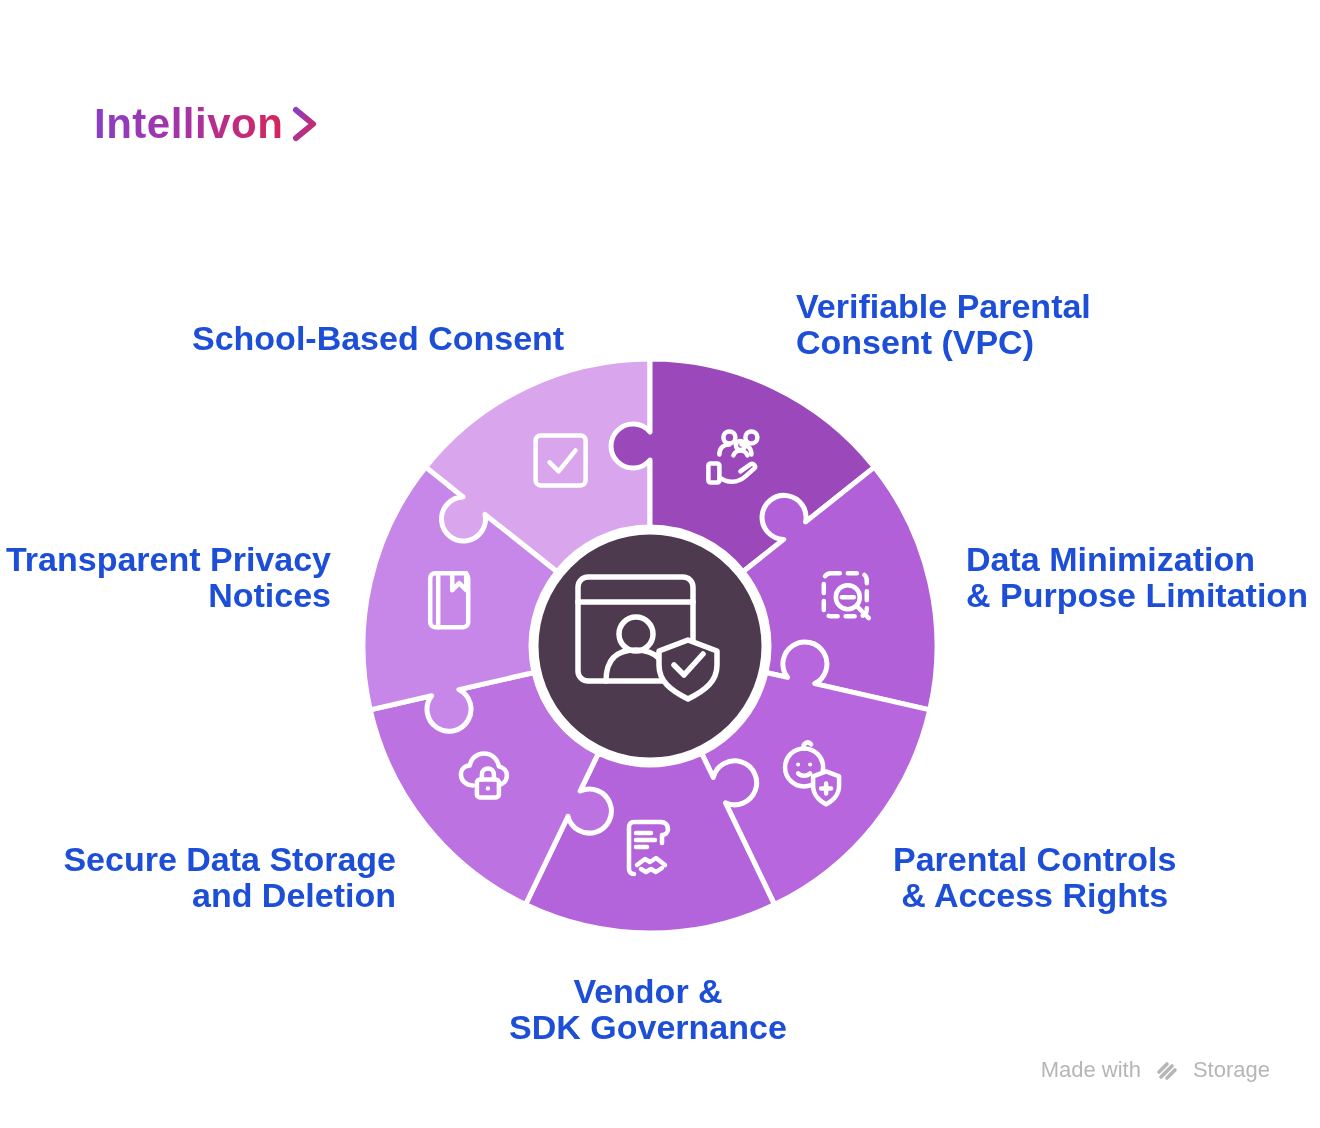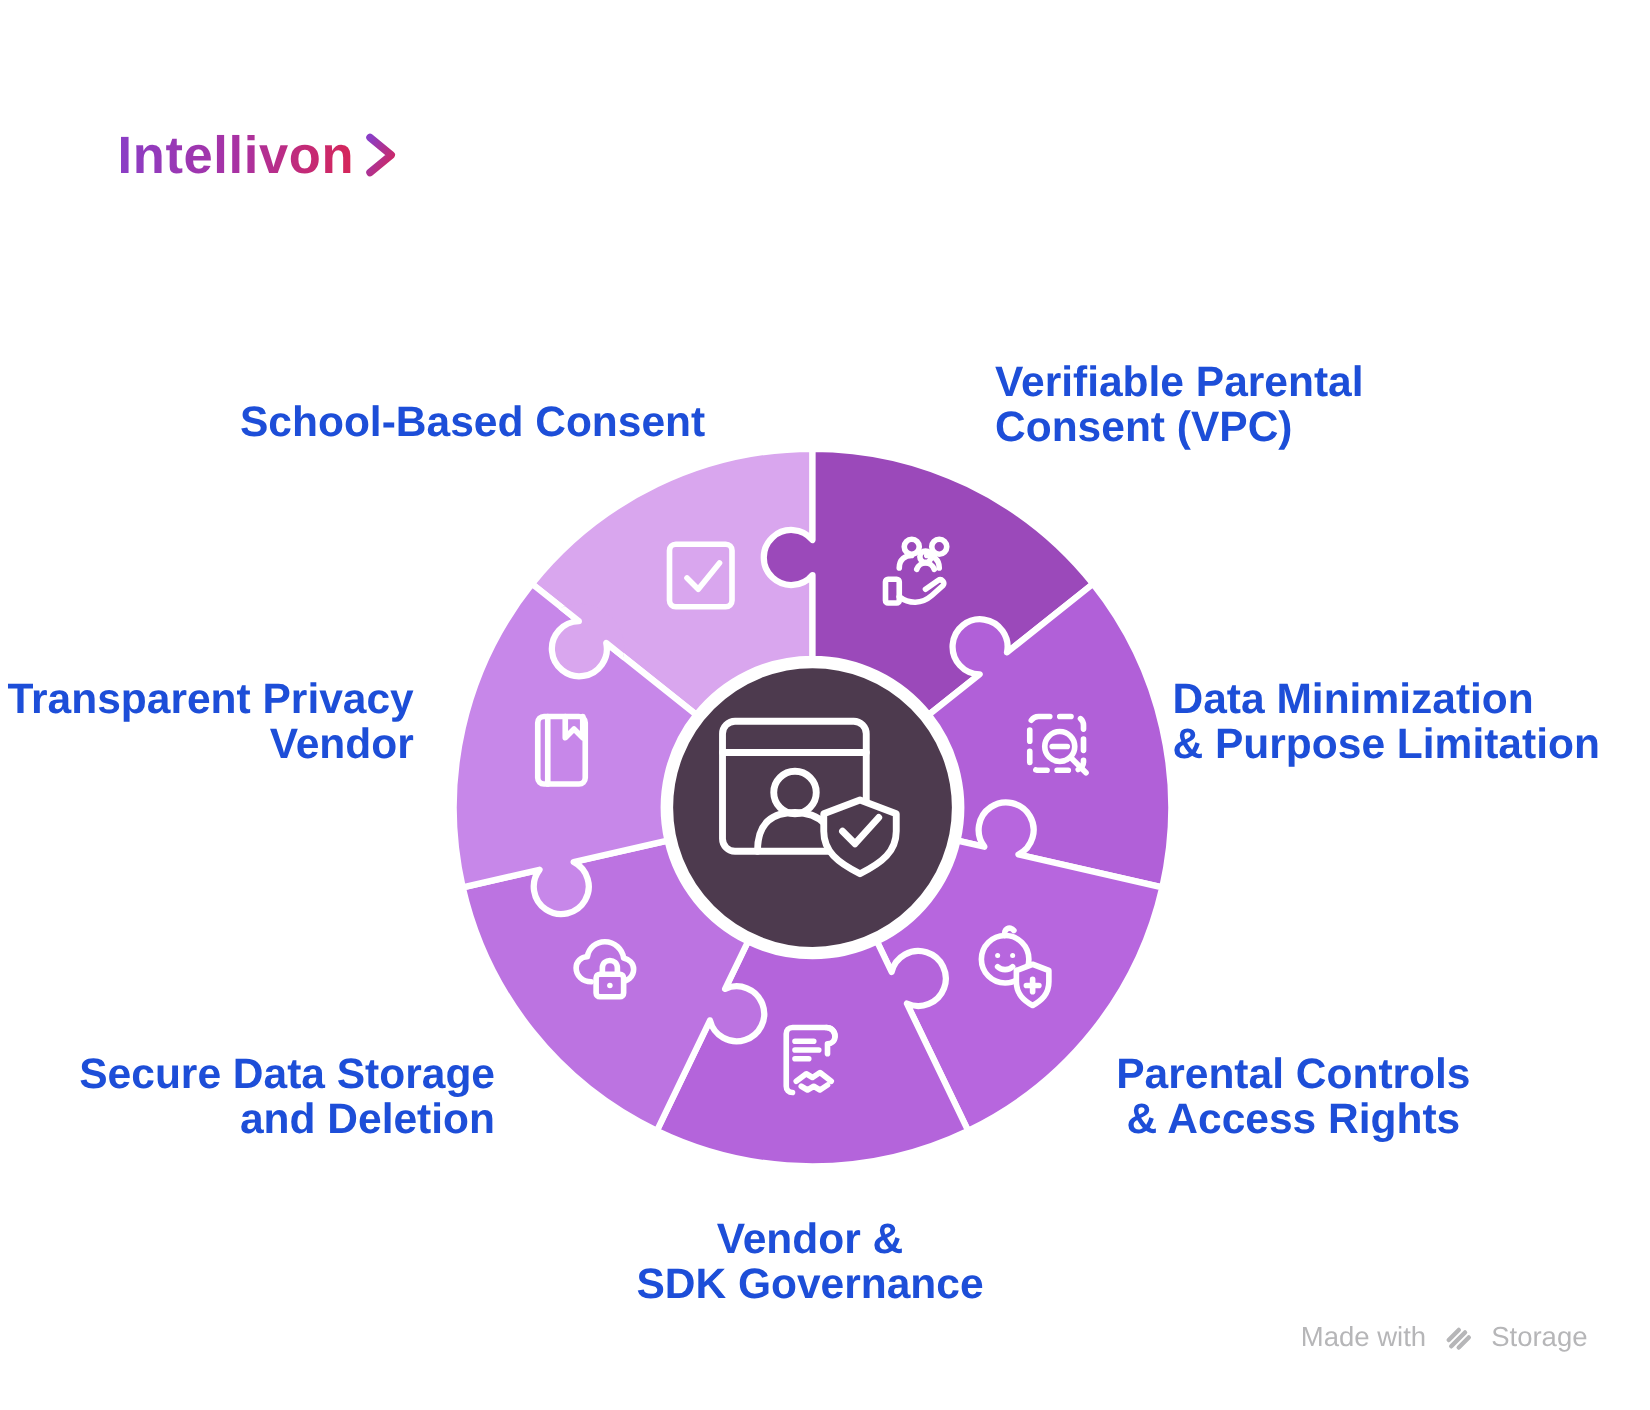--- a/index.html
+++ b/index.html
@@ -16,21 +16,21 @@
     -webkit-background-clip:text;background-clip:text;color:transparent;
   }
   .wheel{position:absolute;left:0;top:0;width:1320px;height:1128px;}
   .wheel svg{position:absolute;left:0;top:0;}
   .label{
     position:absolute;font-weight:bold;font-size:34px;line-height:36px;
     color:#1d4ed8;white-space:pre-line;
   }
   .label-school{left:192px;top:320px;}
   .label-vpc{left:796px;top:288px;text-align:left;}
-  .label-datamin{left:938px;top:541px;text-align:left;}
+  .label-datamin{left:966px;top:541px;text-align:left;}
   .label-transparent{right:989px;top:541px;text-align:right;}
   .label-secure{right:924px;top:841px;text-align:right;}
   .label-parental{left:893px;top:841px;text-align:center;}
   .label-vendor{left:448px;top:961px;width:400px;text-align:center;margin-top:12px;}
   .footer{
     position:absolute;right:50px;top:1057px;display:flex;align-items:center;gap:14px;
     color:#b6b6b8;font-size:22px;
   }
 </style>
 </head>
@@ -123,21 +123,21 @@
         </g>
       </svg>
   </div>
 
   <div class="label label-school">School-Based Consent</div>
   <div class="label label-vpc">Verifiable Parental
 Consent (VPC)</div>
   <div class="label label-datamin">Data Minimization
 &amp; Purpose Limitation</div>
   <div class="label label-transparent">Transparent Privacy
-Vendor</div>
+Notices</div>
   <div class="label label-secure">Secure Data Storage
 and Deletion</div>
   <div class="label label-parental">Parental Controls
 &amp; Access Rights</div>
   <div class="label label-vendor">Vendor &amp;
 SDK Governance</div>
 
   <div class="footer">
     <span>Made with</span>
     <svg width="24" height="24" viewBox="0 0 24 24">

